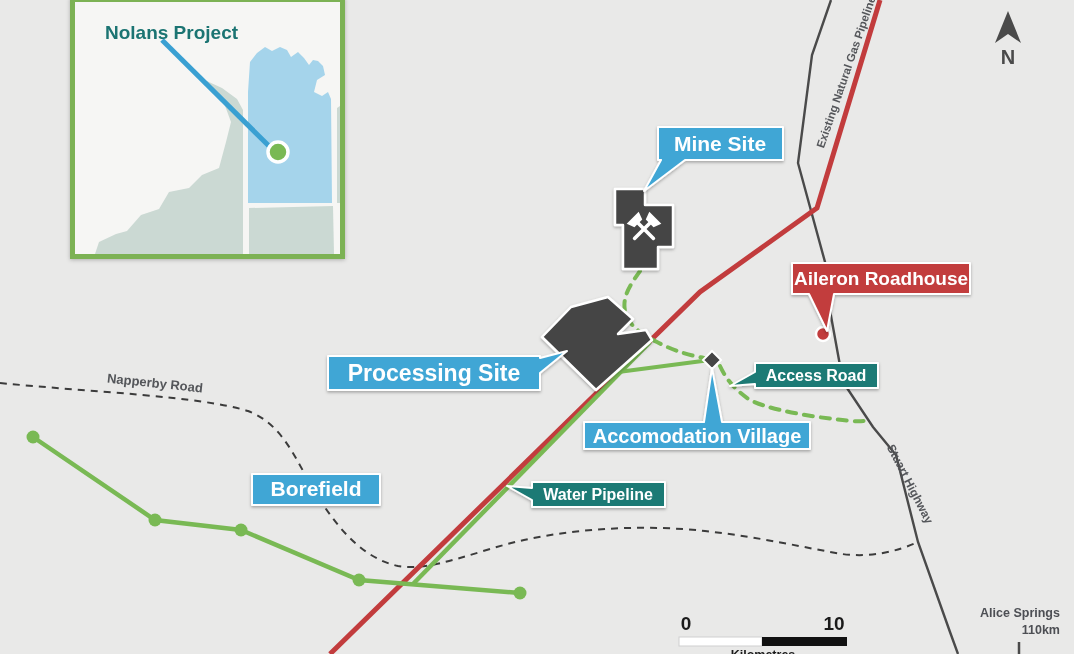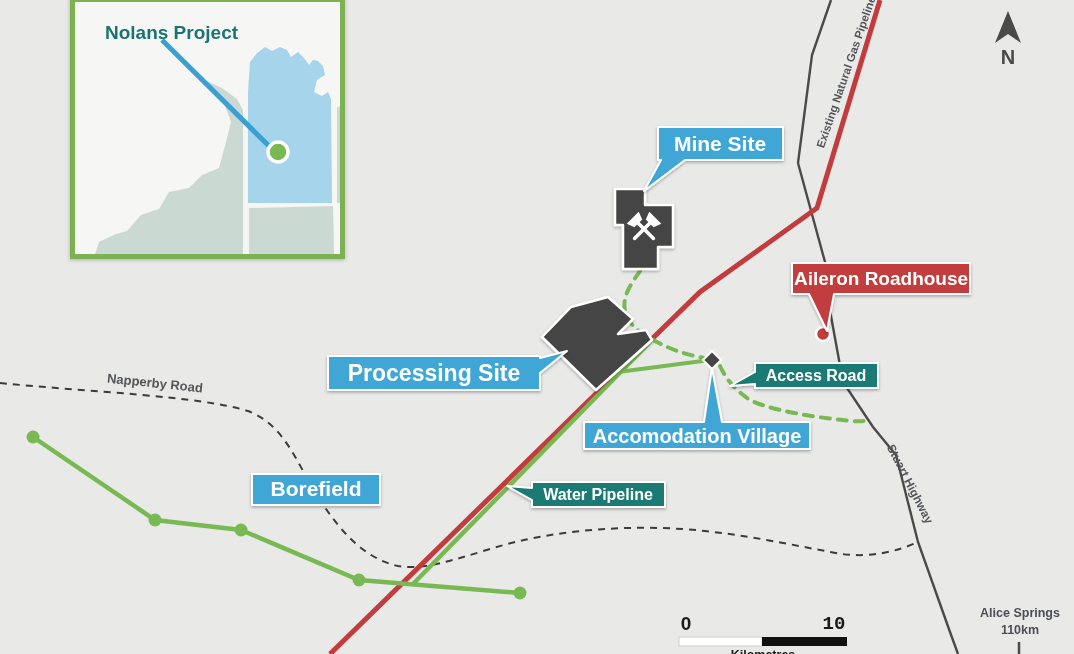--- a/index.html
+++ b/index.html
@@ -33,21 +33,21 @@
   .scale-num{
     position:absolute;transform:translate(-50%,-50%);
     font-size:19px;font-weight:600;color:#1a1a1a;
   }
   .scale-unit{
     position:absolute;left:763px;top:655px;transform:translate(-50%,-50%);
     font-size:12.5px;font-weight:600;color:#1a1a1a;
   }
   .alice{
     position:absolute;left:1020px;top:622px;transform:translate(-50%,-50%);
-    font-size:12.5px;font-weight:600;color:#4D4F54;text-align:center;line-height:1.35;
+    font-size:12.5px;font-weight:600;color:#4D4F54;text-align:right;line-height:1.35;
     white-space:nowrap;
   }
 </style>
 </head>
 <body>
 
 <svg id="map-svg" width="1074" height="654" viewBox="0 0 1074 654">
   <defs>
     <filter id="sh" x="-30%" y="-30%" width="160%" height="160%">
       <feDropShadow dx="0" dy="1.5" stdDeviation="1.5" flood-opacity="0.3"></feDropShadow>
@@ -143,19 +143,19 @@
 
 <div class="roadname" style="left:155px;top:383px;font-size:13px;transform:translate(-50%,-50%) rotate(6deg);">Napperby Road</div>
 
 <div class="roadname" style="left:910px;top:484px;font-size:12px;transform:translate(-50%,-50%) rotate(63deg);">Stuart Highway</div>
 
 <div class="roadname" style="left:846px;top:72px;font-size:11.5px;transform:translate(-50%,-50%) rotate(-71deg);">Existing Natural Gas Pipeline</div>
 
 <div class="compass-n">N</div>
 
 <div class="scale-num" style="left:686px;top:624px;">0</div>
-<div class="scale-num" style="left:834px;top:624px;font-family:Liberation Mono, monospace;">10</div>
+<div class="scale-num" style="left:834px;top:624px;">10</div>
 <div class="scale-unit">Kilometres</div>
 
 <div class="alice">
   <div>Alice Springs</div>
   <div>110km</div>
 </div>
 
 </body></html>

